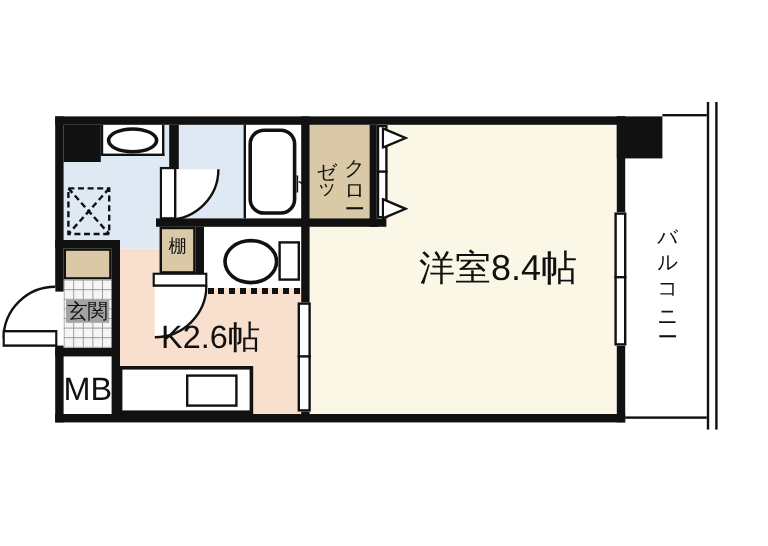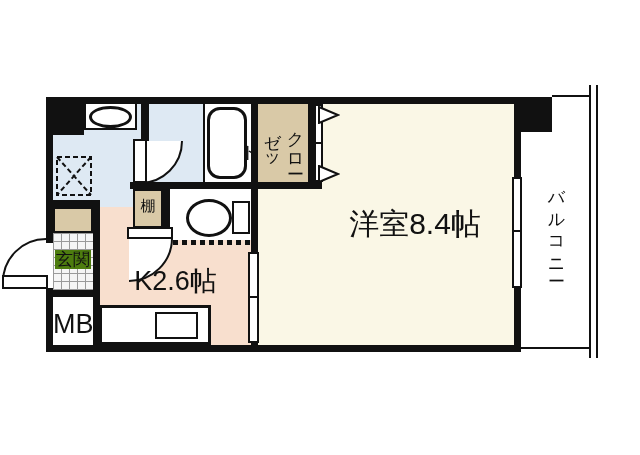--- a/index.html
+++ b/index.html
@@ -103,17 +103,17 @@
 
   <div class="abs" style="left:589px;top:85px;width:2px;height:273px;background:#111;"></div>
   <div class="abs" style="left:596px;top:85px;width:2px;height:273px;background:#111;"></div>
   <div class="abs" style="left:552px;top:95px;width:37px;height:2px;background:#111;"></div>
   <div class="abs" style="left:521px;top:347px;width:68px;height:2px;background:#111;"></div>
 
   <div class="lbl" style="left:330px;top:207px;width:170px;font-size:30px;">洋室8.4帖</div>
   <div class="lbl" style="left:113px;top:266px;width:125px;font-size:27px;">K2.6帖</div>
   <div class="lbl vtext" style="left:259px;top:111px;width:48px;height:66px;font-size:17px;line-height:23px;letter-spacing:3px;white-space:normal;">クローゼット</div>
   <div class="lbl vtext" style="left:544px;top:168px;width:22px;height:118px;font-size:17px;letter-spacing:4px;">バルコニー</div>
-  <div class="lbl" style="left:51px;top:250px;width:44px;font-size:17px;"><span style="background:#4d7c0f;padding:0 1px;">玄関</span></div>
+  <div class="lbl" style="left:51px;top:250px;width:44px;font-size:17px;"><span style="background:#a3a3a3;padding:0 1px;">玄関</span></div>
   <div class="lbl" style="left:53px;top:309px;width:40px;font-size:27px;">MB</div>
   <div class="lbl" style="left:133px;top:197px;width:30px;font-size:15px;">棚</div>
 
 </div>
 
 </body></html>

